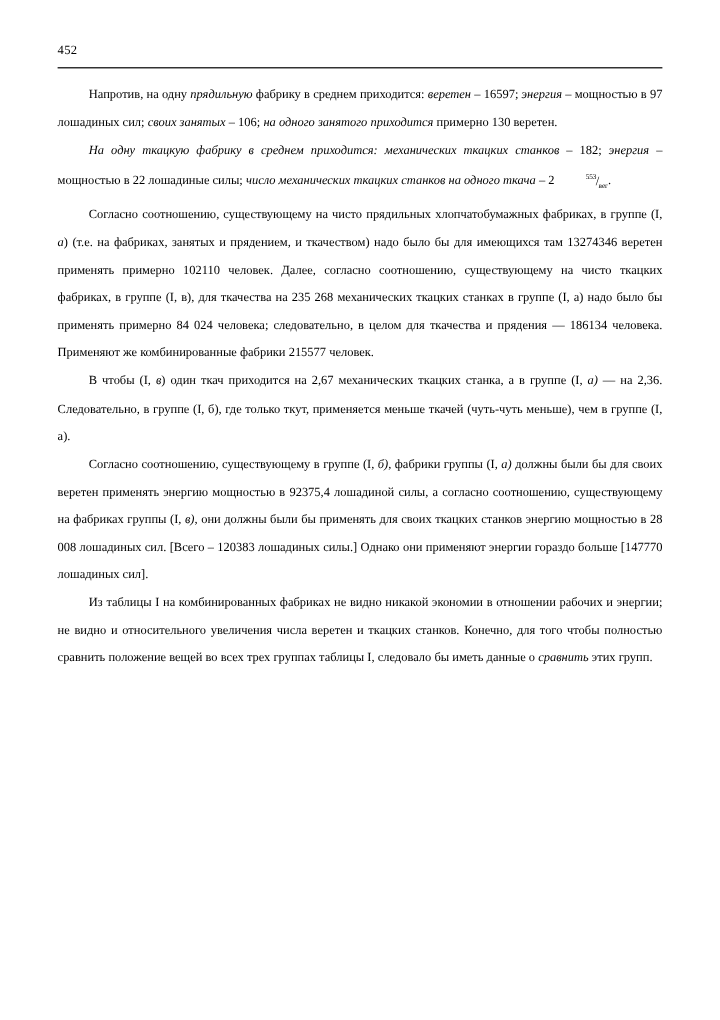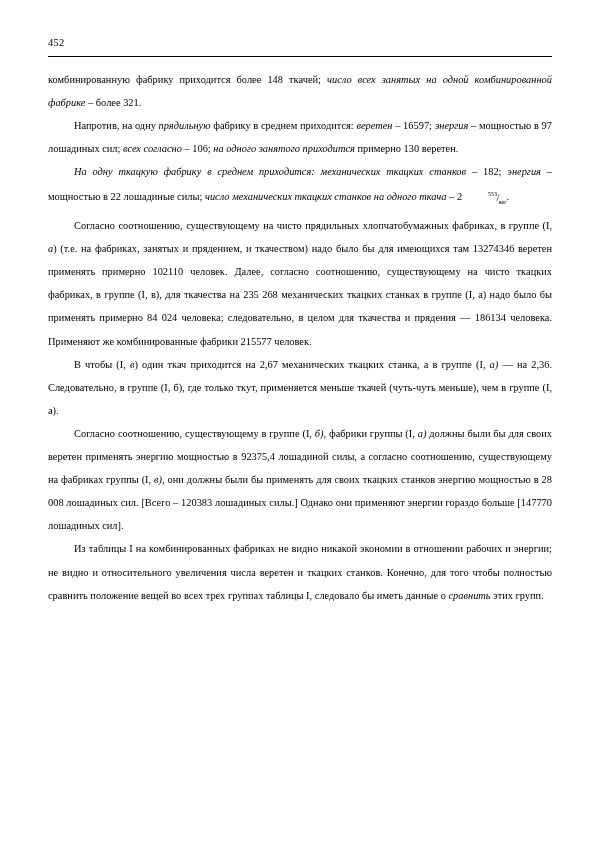--- a/index.html
+++ b/index.html
@@ -91,23 +91,22 @@
 
 <div class="page">
 
   <div class="runhead">
     <div class="folio">452</div>
   </div>
   <div class="rule"></div>
 
   <div class="body-text">
 
-    <p class="noindent"><span>комбинированную фабрику приходится более 148 ткачей; </span><i>число всех занятых на одной комбинированной фабрике</i><span> – более 321.</span></p>
 
-    <p><span>Напротив, на одну </span><i>прядильную</i><span> фабрику в среднем приходится: </span><i>веретен</i><span> – 16597; </span><i>энергия</i><span> – мощностью в 97 лошадиных сил; </span><i>всех согласно</i><span> – 106; </span><i>на одного занятого приходится</i><span> примерно 130 веретен.</span></p>
+    <p><span>Напротив, на одну </span><i>прядильную</i><span> фабрику в среднем приходится: </span><i>веретен</i><span> – 16597; </span><i>энергия</i><span> – мощностью в 97 лошадиных сил; </span><i>своих занятых</i><span> – 106; </span><i>на одного занятого приходится</i><span> примерно 130 веретен.</span></p>
 
     <p><i>На одну ткацкую фабрику в среднем приходится: механических ткацких станков</i><span> – 182; </span><i>энергия</i><span> – мощностью в 22 лошадиные силы; </span><i>число механических ткацких станков на одного ткача</i><span> – 2</span><span class="frac"><span class="num">553</span><span class="sol">/</span><span class="den">вег</span></span><span>.</span></p>
 
     <p><span>Согласно соотношению, существующему на чисто прядильных хлопчатобумажных фабриках, в группе (I, </span><i>а</i><span>) (т.е. на фабриках, занятых и прядением, и ткачеством) надо было бы для имеющихся там 13274346 веретен применять примерно 102110 человек. Далее, согласно соотношению, существующему на чисто ткацких фабриках, в группе (I, в), для ткачества на 235 268 механических ткацких станках в группе (I, а) надо было бы применять примерно 84 024 человека; следовательно, в целом для ткачества и прядения — 186134 человека. Применяют же комбинированные фабрики 215577 человек.</span></p>
 
     <p><span>В чтобы (I, </span><i>в</i><span>) один ткач приходится на 2,67 механических ткацких станка, а в группе (I, </span><i>а)</i><span> — на 2,36. Следовательно, в группе (I, б), где только ткут, применяется меньше ткачей (чуть-чуть меньше), чем в группе (I, а).</span></p>
 
 
     <p><span>Согласно соотношению, существующему в группе (I, </span><i>б)</i><span>, фабрики группы (I, </span><i>а)</i><span> должны были бы для своих веретен применять энергию мощностью в 92375,4 лошадиной силы, а согласно соотношению, существующему на фабриках группы (I, </span><i>в)</i><span>, они должны были бы применять для своих ткацких станков энергию мощностью в 28 008 лошадиных сил. [Всего – 120383 лошадиных силы.] Однако они применяют энергии гораздо больше [147770 лошадиных сил].</span></p>
 

